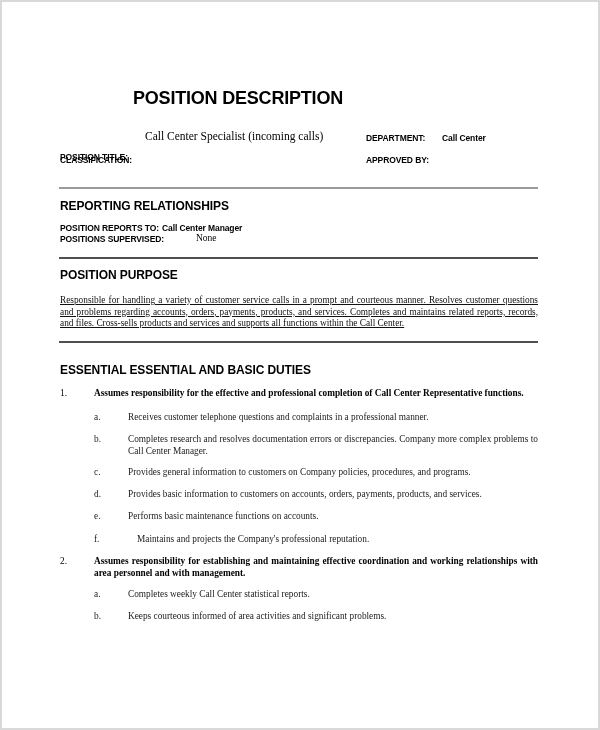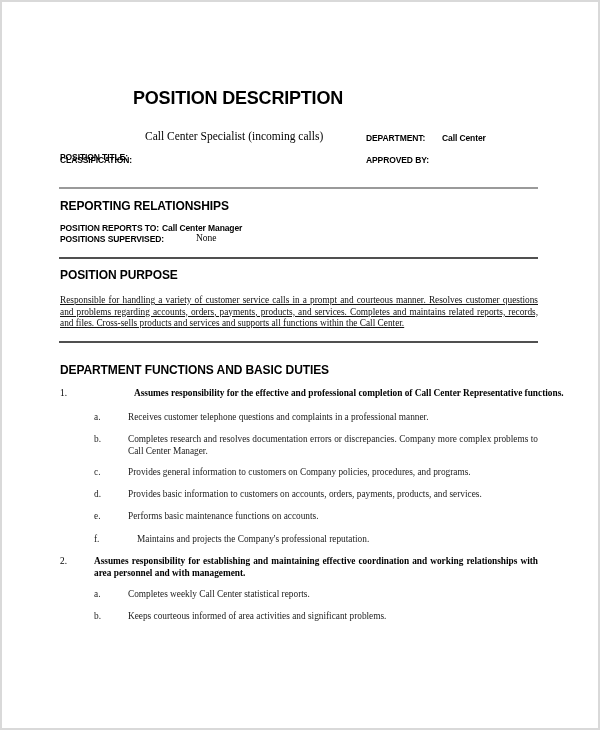--- a/index.html
+++ b/index.html
@@ -51,24 +51,24 @@
 <div class="abs sans lbl" style="left:60px; top:234px;">POSITIONS SUPERVISED:</div>
 <div class="abs serif" style="left:196px; top:233px; font-size:9.5px;">None</div>
 
 <div class="rule dark" style="top:257px;"></div>
 
 <div class="abs sans h2" style="left:60px; top:268px;">POSITION PURPOSE</div>
 <div class="para serif" style="top:295px;text-decoration:underline;">Responsible for handling a variety of customer service calls in a prompt and courteous manner.  Resolves customer questions and problems regarding accounts, orders, payments, products, and services.  Completes and maintains related reports, records, and files.  Cross-sells products and services and supports all functions within the Call Center.</div>
 
 <div class="rule dark" style="top:341px;"></div>
 
-<div class="abs sans h2" style="left:60px; top:363px;">DEPARTMENT FUNCTIONS AND BASIC DUTIES</div>
+<div class="abs sans h2" style="left:60px; top:363px;">ESSENTIAL ESSENTIAL AND BASIC DUTIES</div>
 
 <div class="abs serif num" style="left:60px; top:388px;">1.</div>
-<div class="abs serif item-bold" style="left:94px; top:388px;margin-left:40px;">Assumes responsibility for the effective and professional completion of Call Center Representative functions.</div>
+<div class="abs serif item-bold" style="left:94px; top:388px;">Assumes responsibility for the effective and professional completion of Call Center Representative functions.</div>
 
 <div class="abs serif sub-letter" style="left:94px; top:412px;">a.</div>
 <div class="abs serif sub-text" style="left:128px; top:412px;">Receives customer telephone questions and complaints in a professional manner.</div>
 
 <div class="abs serif sub-letter" style="left:94px; top:434px;">b.</div>
 <div class="abs serif sub-text wrap" style="left:128px; top:434px; width:410px;">Completes research and resolves documentation errors or discrepancies.  Company more complex problems to Call Center Manager.</div>
 
 <div class="abs serif sub-letter" style="left:94px; top:467px;">c.</div>
 <div class="abs serif sub-text" style="left:128px; top:467px;">Provides general information to customers on Company policies, procedures, and programs.</div>
 

